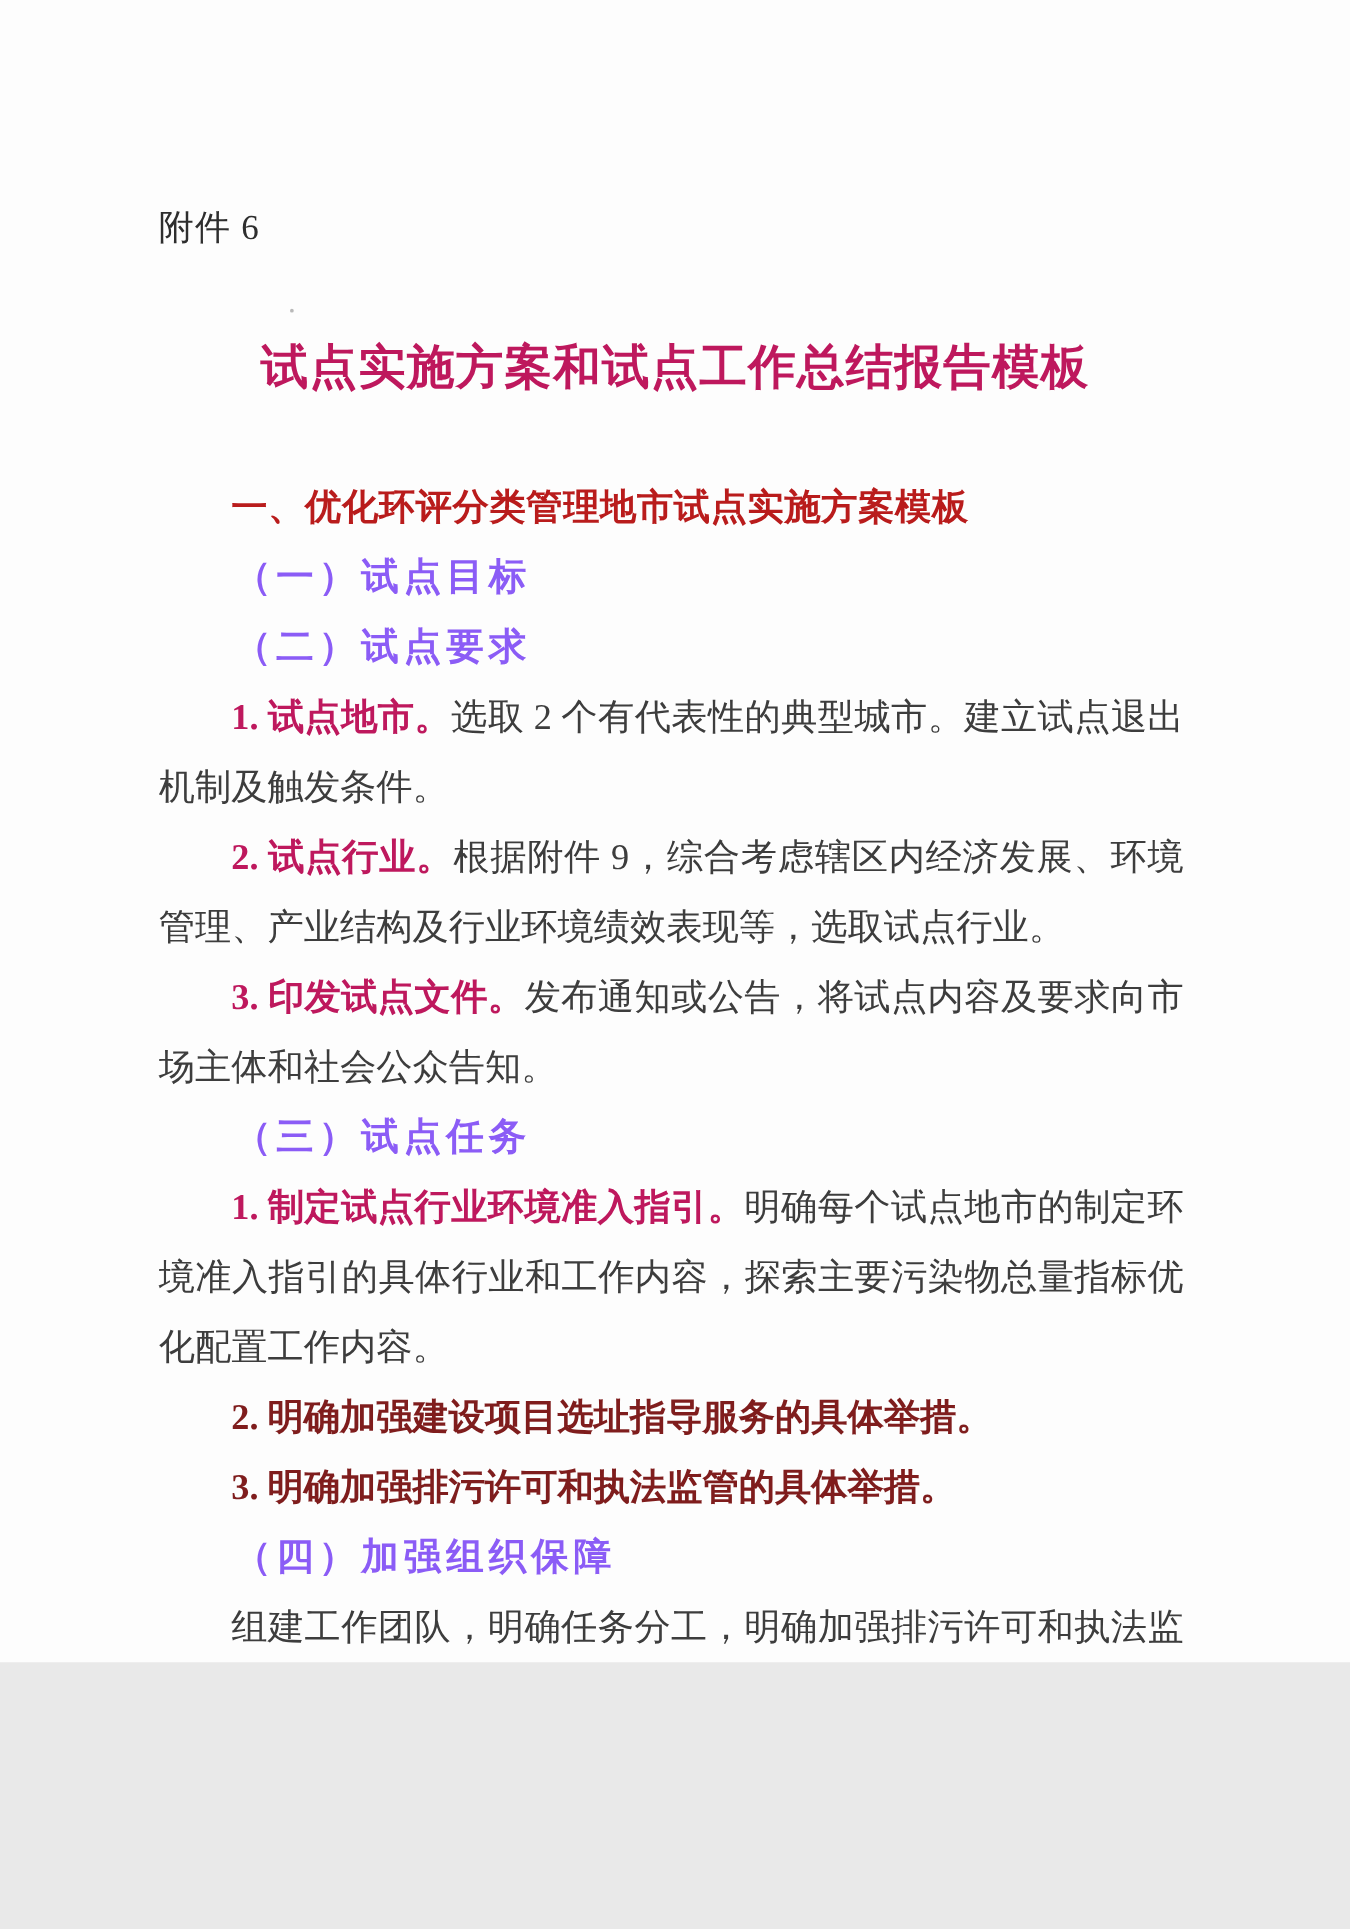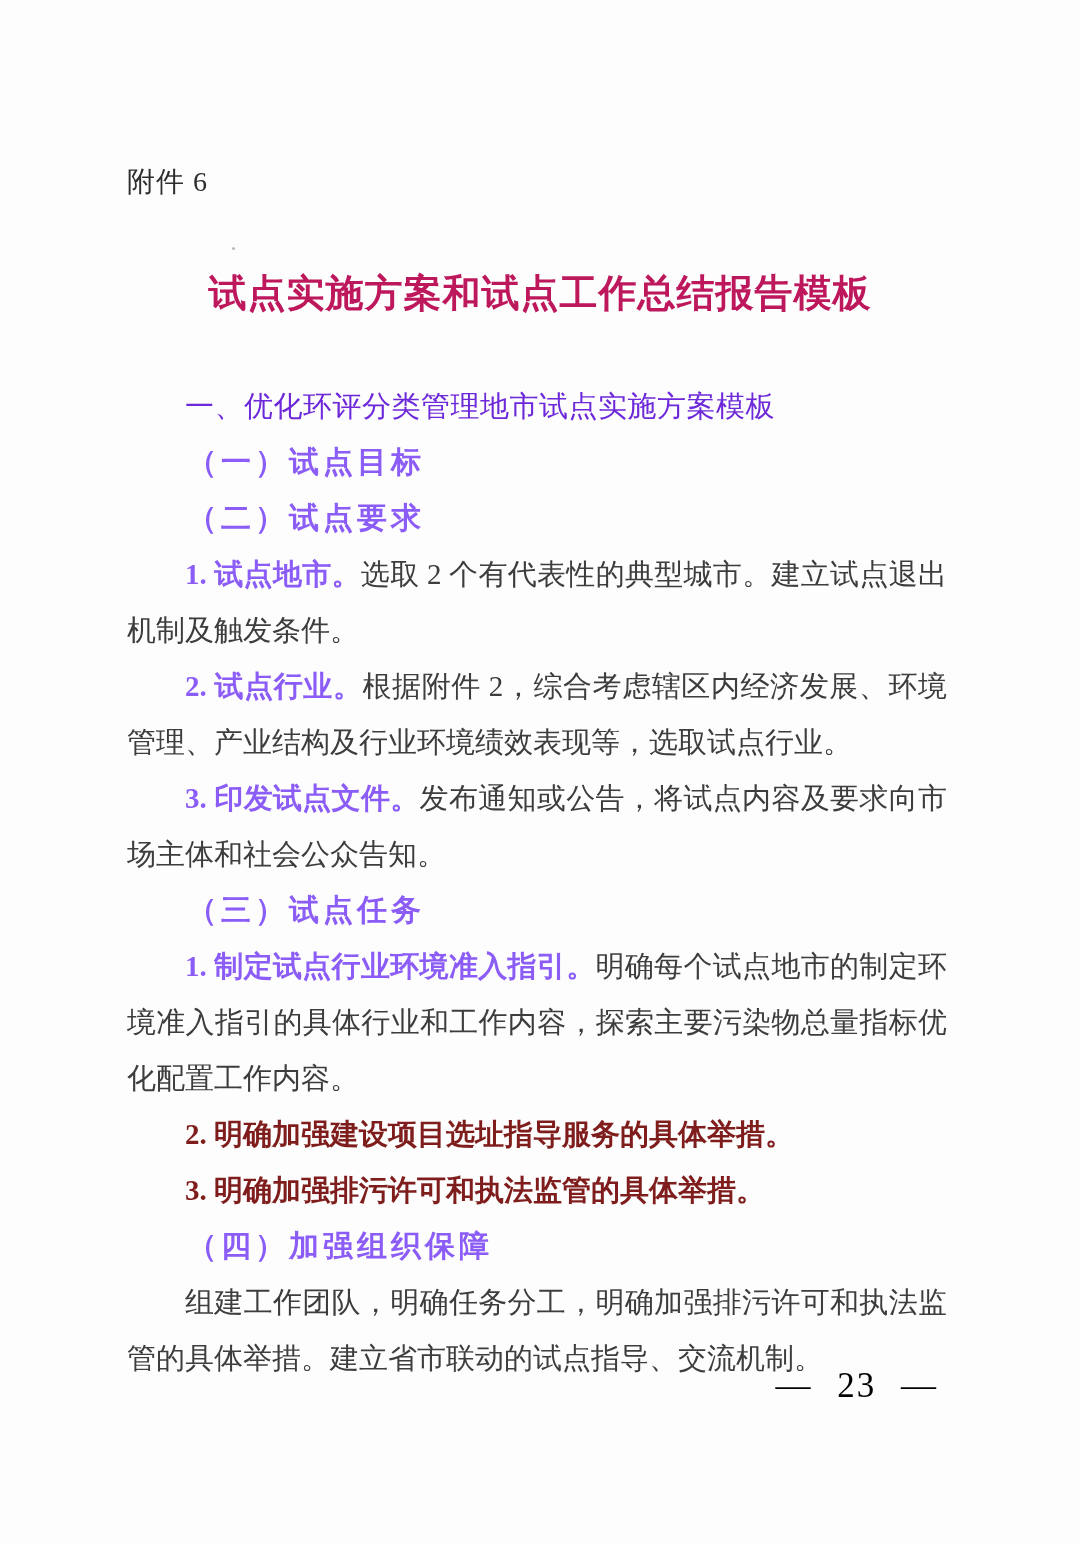--- a/index.html
+++ b/index.html
@@ -3,21 +3,21 @@
 <meta charset="utf-8">
 <style>
   html, body {
     margin: 0;
     padding: 0;
     background: #e9e9e9;
   }
   .page {
     position: relative;
     width: 1080px;
-    height: 1543px;
+    height: 1330px;
     margin: 0 auto;
     background: #fdfdfd;
     overflow: hidden;
     font-family: "Liberation Serif", "DejaVu Serif", serif;
     color: #333;
   }
   .attachment {
     position: absolute;
     top: 163px;
     left: 127px;
@@ -45,33 +45,33 @@
     line-height: 56px;
     text-align: justify;
     color: #3d3d3d;
   }
   .body-text > * {
     margin: 0;
     text-indent: 2em;
   }
   .sec-heading {
     font-family: "Liberation Sans", "DejaVu Sans", sans-serif;
-    font-weight: normal;
-    color: #6d28d9;
+    font-weight: bold;
+    color: #b91c1c;
     letter-spacing: 0.5px;
   }
   .sub-heading {
     font-weight: bold;
     color: #8b5cf6;
     font-size: 30px;
     letter-spacing: 4px;
   }
   .para .lead {
     font-weight: bold;
-    color: #8b5cf6;
+    color: #be185d;
   }
   .para.bold-line {
     font-weight: bold;
     color: #7f1d1d;
   }
   .page-number {
     position: absolute;
     top: 1366px;
     right: 142px;
     font-size: 35px;
@@ -103,21 +103,21 @@
   <div class="body-text">
 
     <div class="sec-heading">一、优化环评分类管理地市试点实施方案模板</div>
 
     <div class="sub-heading">（一）试点目标</div>
 
     <div class="sub-heading">（二）试点要求</div>
 
     <p class="para"><span class="lead">1. 试点地市。</span><span>选取 2 个有代表性的典型城市。建立试点退出机制及触发条件。</span></p>
 
-    <p class="para"><span class="lead">2. 试点行业。</span><span>根据附件 2，综合考虑辖区内经济发展、环境管理、产业结构及行业环境绩效表现等，选取试点行业。</span></p>
+    <p class="para"><span class="lead">2. 试点行业。</span><span>根据附件 9，综合考虑辖区内经济发展、环境管理、产业结构及行业环境绩效表现等，选取试点行业。</span></p>
 
     <p class="para"><span class="lead">3. 印发试点文件。</span><span>发布通知或公告，将试点内容及要求向市场主体和社会公众告知。</span></p>
 
     <div class="sub-heading">（三）试点任务</div>
 
     <p class="para"><span class="lead">1. 制定试点行业环境准入指引。</span><span>明确每个试点地市的制定环境准入指引的具体行业和工作内容，探索主要污染物总量指标优化配置工作内容。</span></p>
 
     <p class="para bold-line">2. 明确加强建设项目选址指导服务的具体举措。</p>
 
     <p class="para bold-line">3. 明确加强排污许可和执法监管的具体举措。</p>

